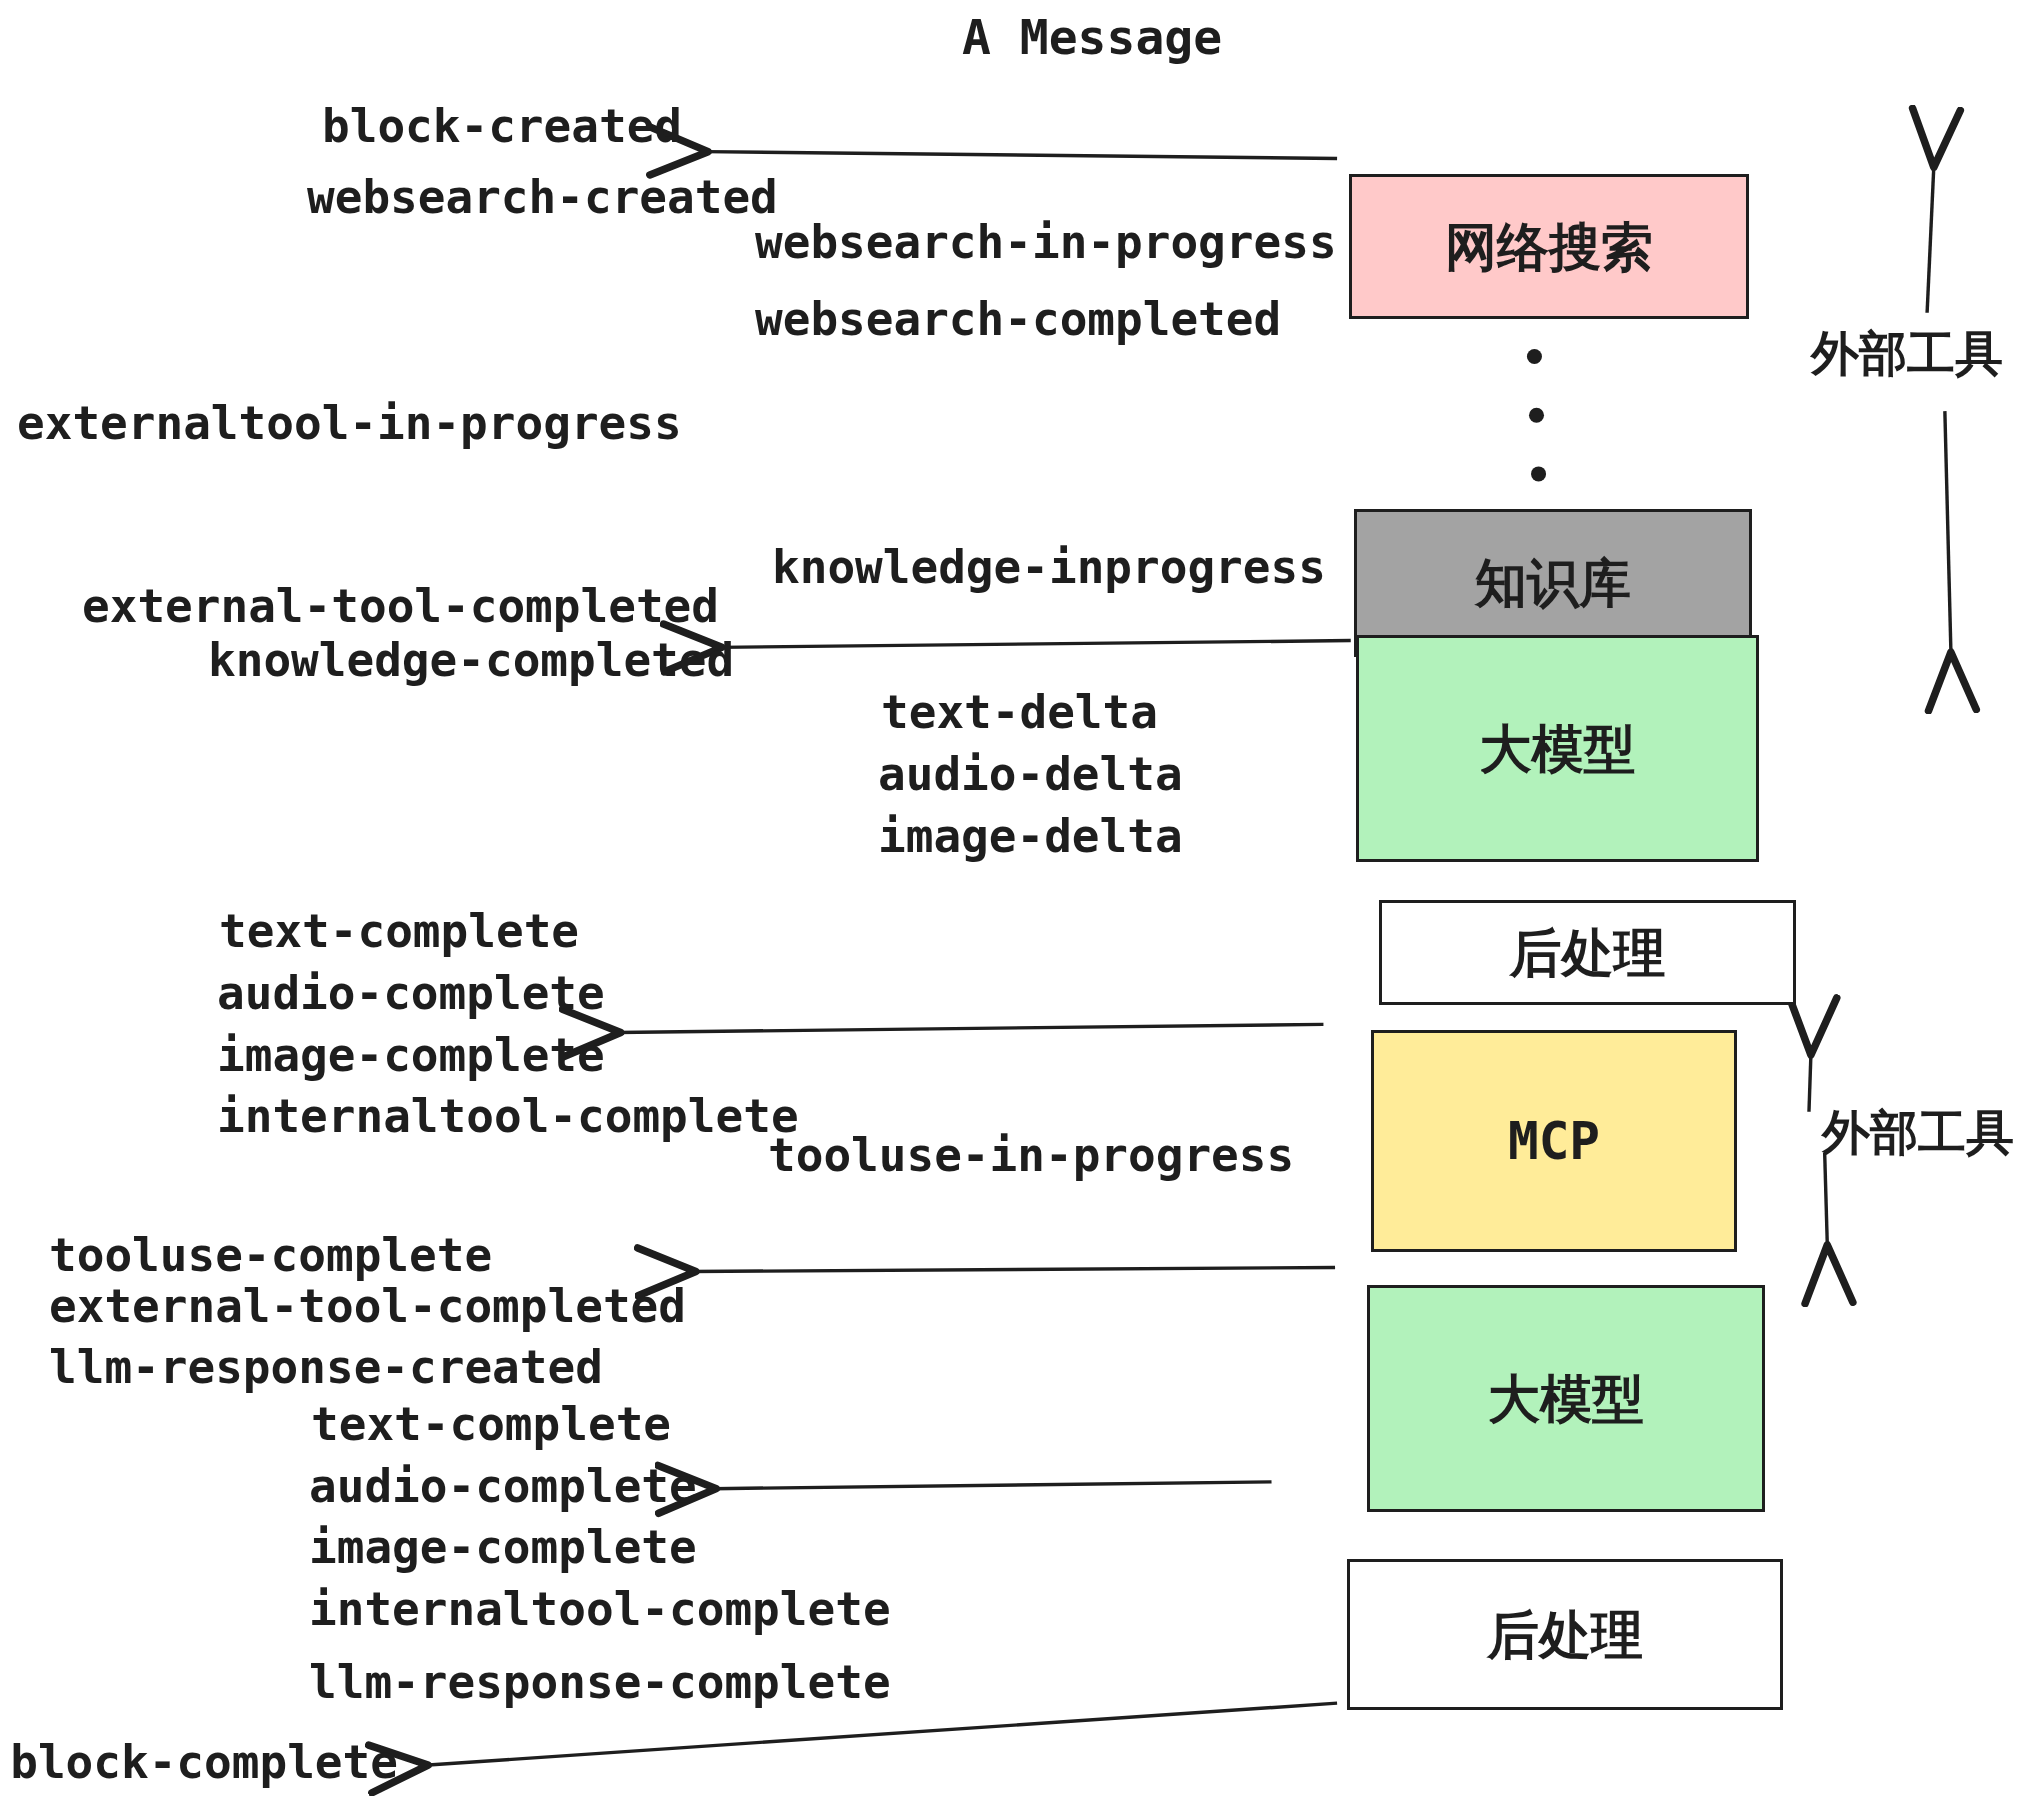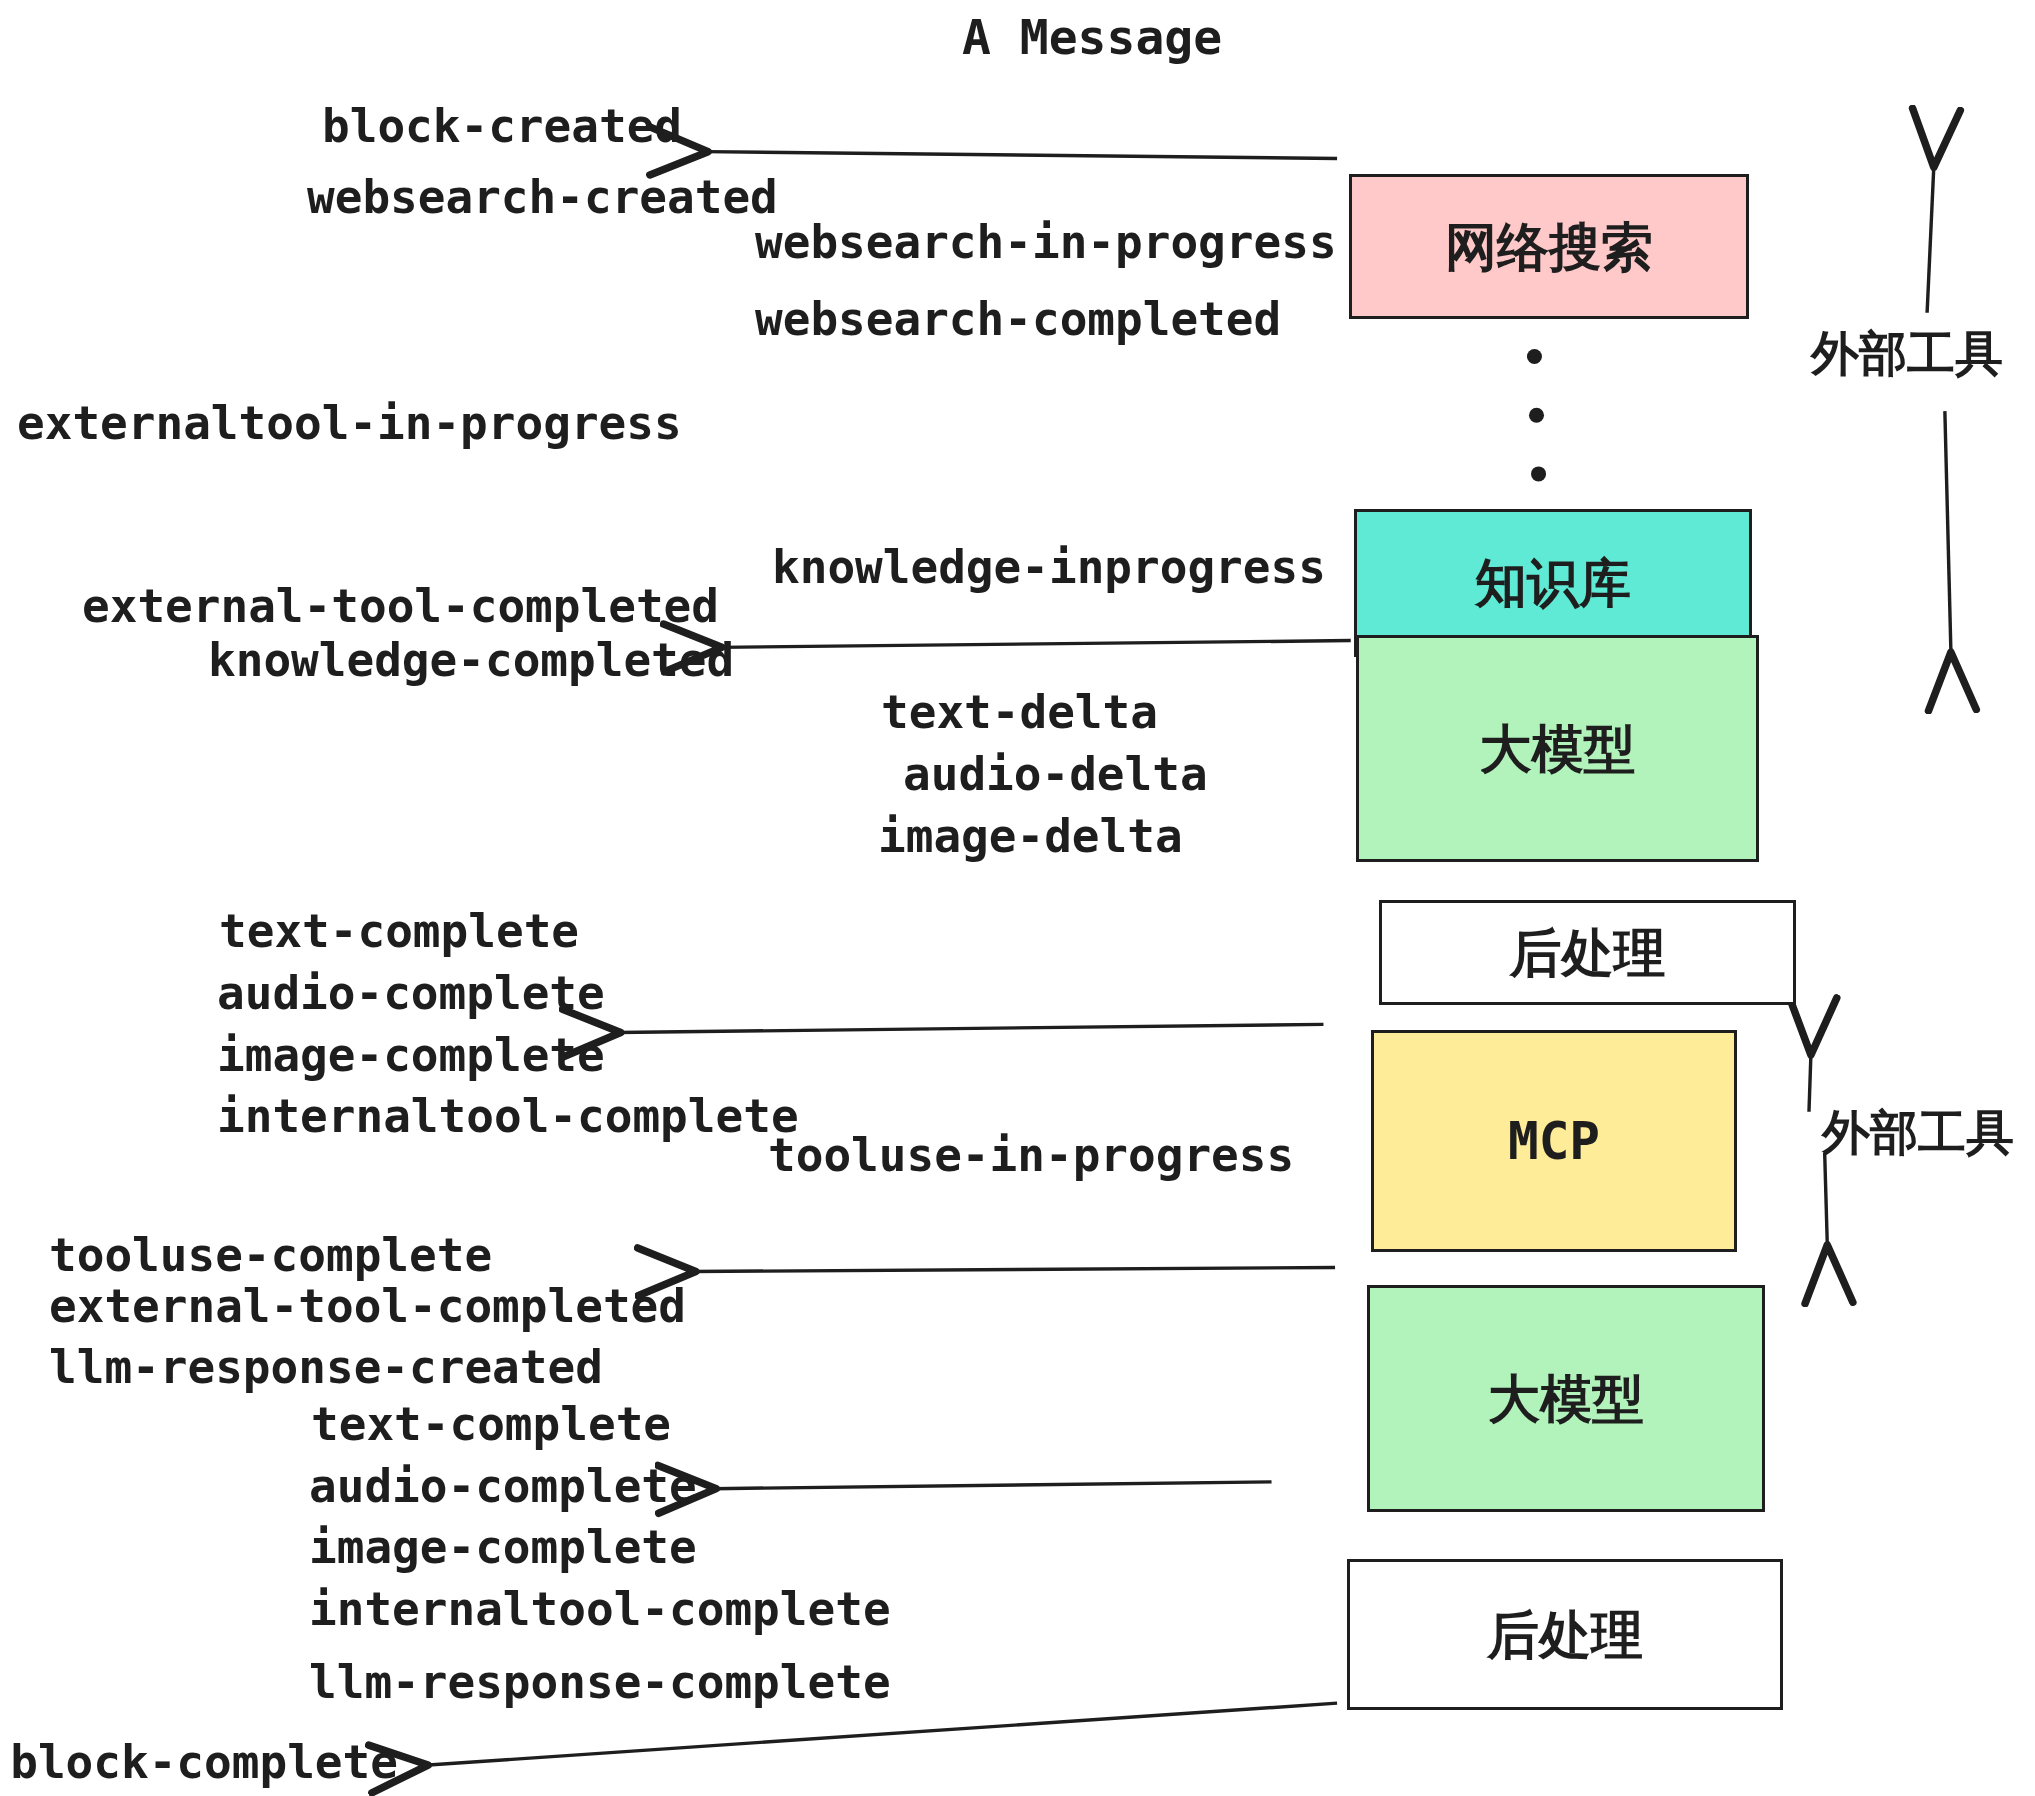--- a/index.html
+++ b/index.html
@@ -41,21 +41,21 @@
       <line x1="1862" y1="2170" x2="1044" y2="2180" marker-end="url(#ah)"></line>
       <line x1="1958" y1="2494" x2="622" y2="2585" marker-end="url(#ah)"></line>
       <line x1="2822" y1="458" x2="2832" y2="240" marker-end="url(#ah)"></line>
       <line x1="2848" y1="602" x2="2857" y2="960" marker-end="url(#ah)"></line>
       <line x1="2649" y1="1628" x2="2652" y2="1540" marker-end="url(#ah)"></line>
       <line x1="2672" y1="1688" x2="2676" y2="1828" marker-end="url(#ah)"></line>
     </svg>
 <div class="box" style="left: 1349px; top: 174px; width: 400px; height: 145px; background: rgb(255, 201, 201);">
       <span class="lbl">网络搜索</span>
     </div>
-    <div class="box" style="left: 1354px; top: 509px; width: 398px; height: 148px; background: #5eead4; align-items: center;">
+    <div class="box" style="left: 1354px; top: 509px; width: 398px; height: 148px; background: #a3a3a3; align-items: center;">
       <span class="lbl">知识库</span>
     </div>
     <div class="box" style="left: 1356px; top: 635px; width: 403px; height: 227px; background: rgb(178, 242, 187);">
       <span class="lbl">大模型</span>
     </div>
     <div class="box" style="left: 1379px; top: 900px; width: 417px; height: 105px; background: rgb(255, 255, 255);">
       <span class="lbl">后处理</span>
     </div>
     <div class="box mono" style="left: 1371px; top: 1030px; width: 366px; height: 222px; background: rgb(255, 236, 153);">
       <span class="lbl">MCP</span>
@@ -68,21 +68,21 @@
     </div>
     <div class="event" style="left: 311px; top: 101px; margin-left: 11px;">block-created</div>
     <div class="event" style="left: 307px; top: 172px;">websearch-created</div>
     <div class="event" style="left: 755px; top: 294px;">websearch-completed</div>
     <div class="event" style="left: 755px; top: 217px;">websearch-in-progress</div>
     <div class="event" style="left: 17px; top: 398px;">externaltool-in-progress</div>
     <div class="event" style="left: 772px; top: 542px;">knowledge-inprogress</div>
     <div class="event" style="left: 82px; top: 581px;">external-tool-completed</div>
     <div class="event" style="left: 208px; top: 635px;">knowledge-completed</div>
     <div class="event" style="left: 881px; top: 687px;">text-delta</div>
-    <div class="event" style="left: 878px; top: 749px; margin-left: 25px;">audio-delta</div>
+    <div class="event" style="left: 878px; top: 749px;">audio-delta</div>
     <div class="event" style="left: 878px; top: 811px;">image-delta</div>
     <div class="event" style="left: 219px; top: 906px;">text-complete</div>
     <div class="event" style="left: 217px; top: 968px;">audio-complete</div>
     <div class="event" style="left: 217px; top: 1030px;">image-complete</div>
     <div class="event" style="left: 217px; top: 1091px;">internaltool-complete</div>
     <div class="event" style="left: 768px; top: 1130px;">tooluse-in-progress</div>
     <div class="event" style="left: 49px; top: 1219px; margin-top: 11px;">tooluse-complete</div>
     <div class="event" style="left: 49px; top: 1281px;">external-tool-completed</div>
     <div class="event" style="left: 49px; top: 1342px; text-align: center;">llm-response-created</div>
     <div class="event" style="left: 311px; top: 1399px;">text-complete</div>

